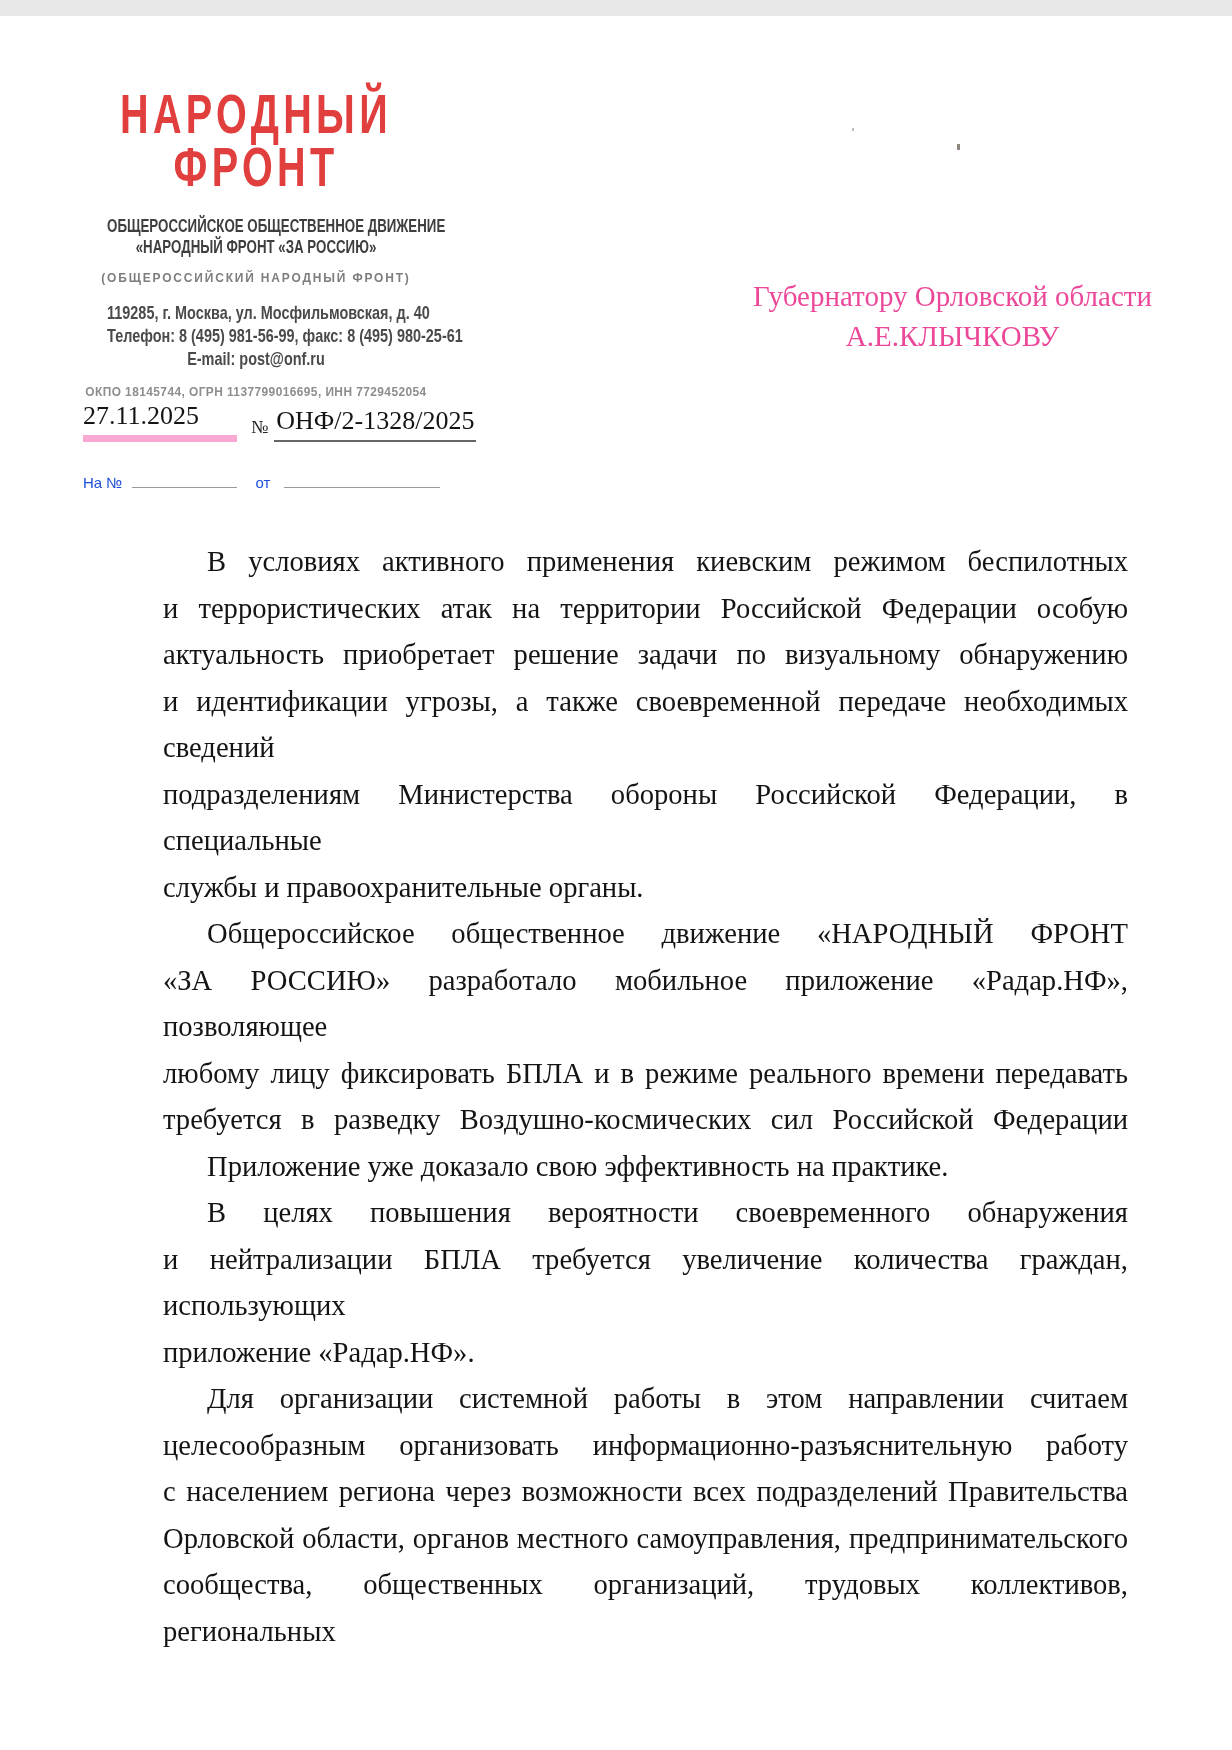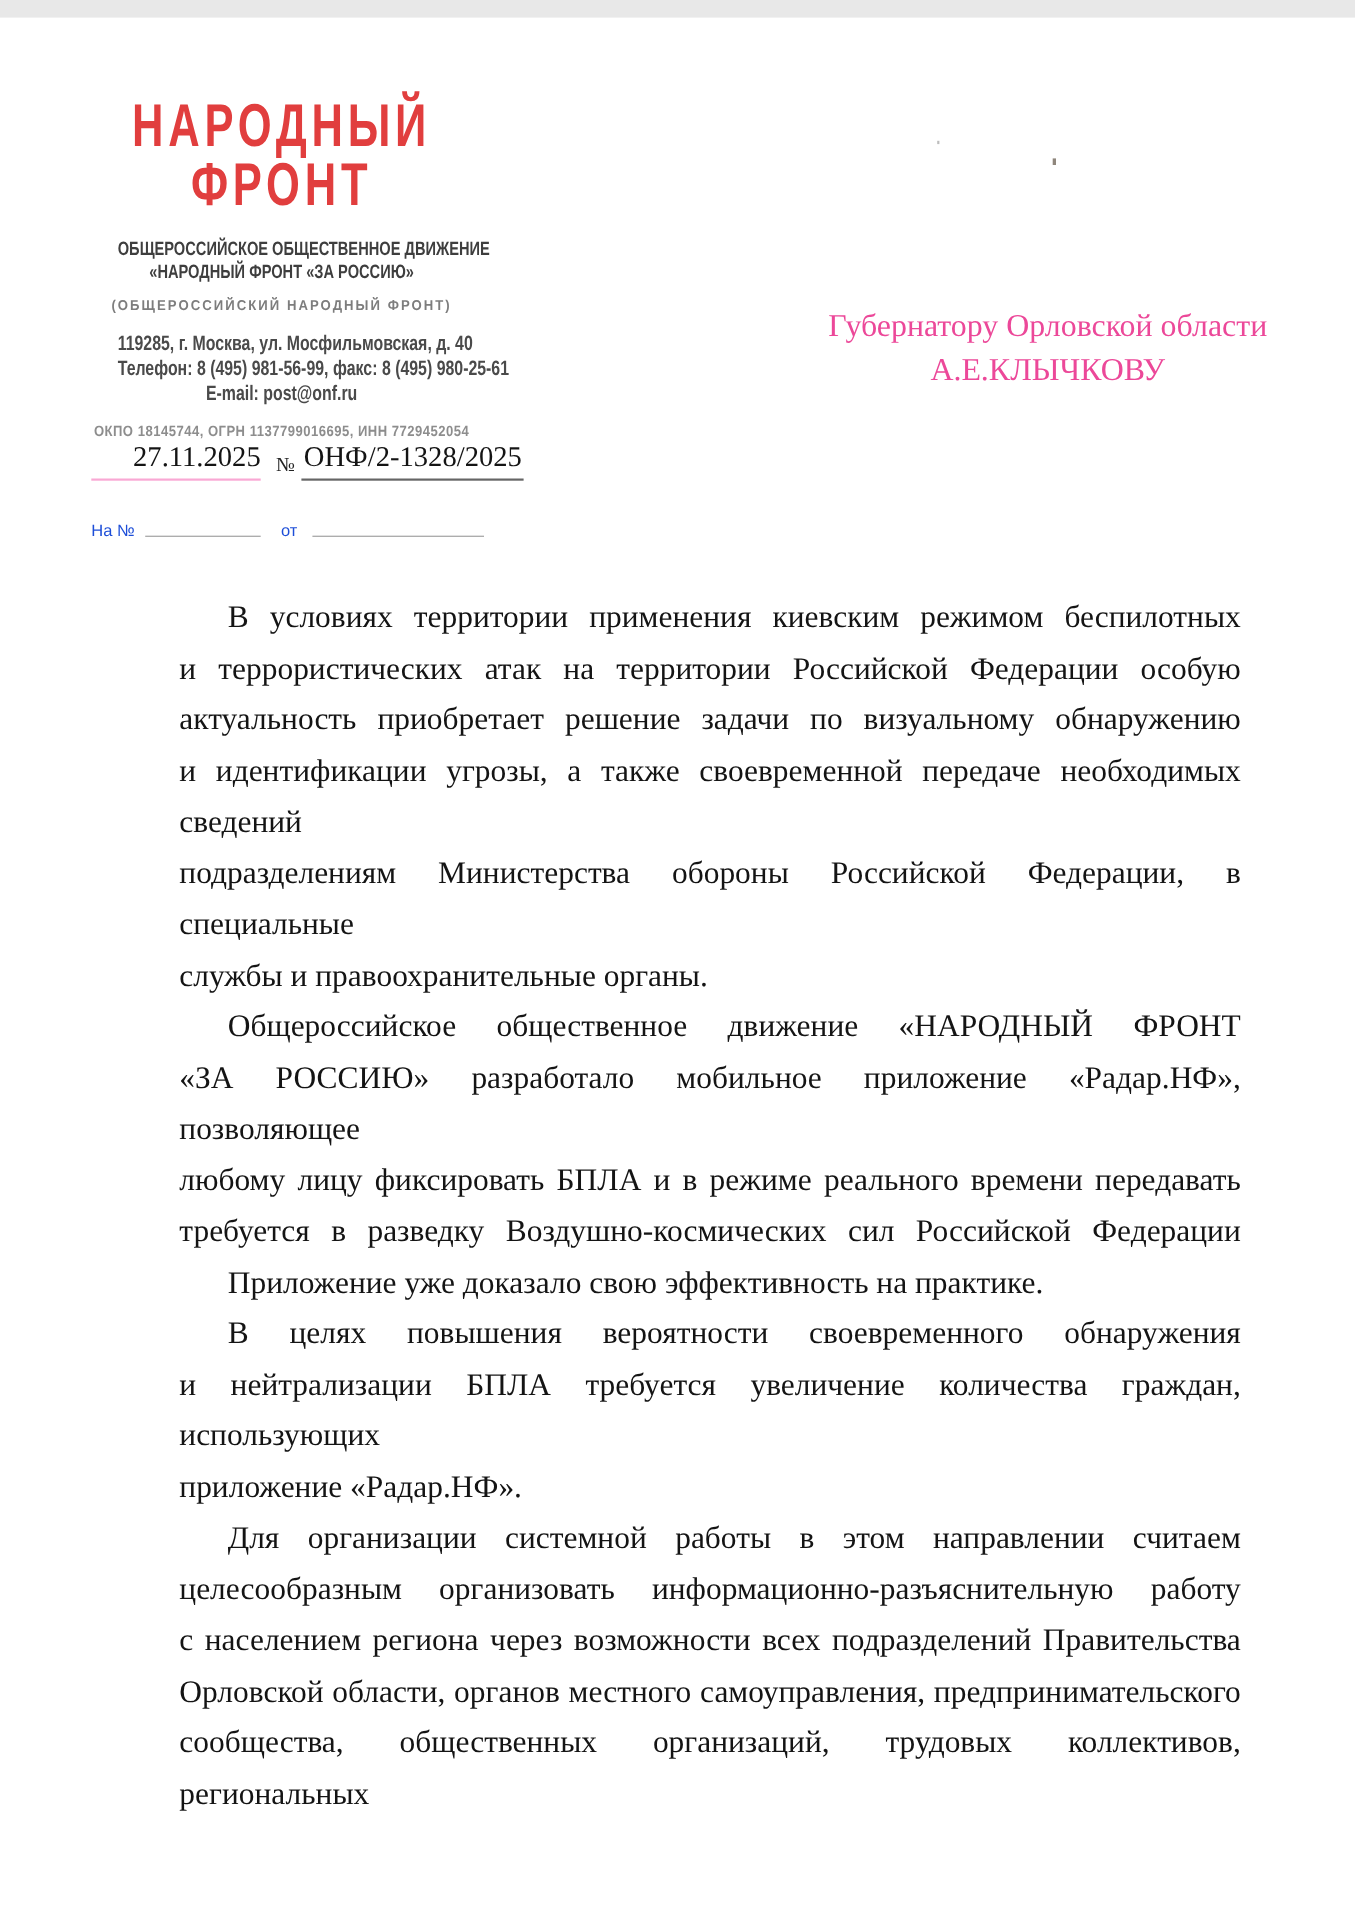--- a/index.html
+++ b/index.html
@@ -36,22 +36,22 @@
   .org .contact.first { margin-top:16px; }
   .org .registry {
     margin-top:14px; font-size:13.5px; color:#8d8d8d; font-weight:600;
     transform:scaleX(0.88); transform-origin:50% 50%; white-space:nowrap; letter-spacing:0.5px;
   }
   
   .ref-row {
     position:absolute; left:83px; top:383px; display:flex; align-items:flex-end;
   }
   .ref-date {
-    width:154px; text-align:right; font-size:26px; line-height:34px;
-    border-bottom:2px solid #f9a8d4; padding-bottom:2px;
+    width:154px; text-align:left; font-size:26px; line-height:34px;
+    border-bottom:7px solid #f9a8d4; padding-bottom:2px;
   }
   .ref-no-sign { font-size:18px; color:#222; padding:0 6px 4px 14px; }
   .ref-number {
     min-width:168px; text-align:center; font-size:26px; line-height:34px;
     border-bottom:2px solid #666; padding:0 2px 2px 2px; white-space:nowrap;
   }
   .reply-row {
     position:absolute; left:83px; top:458px; display:flex; align-items:flex-end;
     font-family:"Liberation Sans", sans-serif; font-size:15px; color:#1d4ed8;
   }
@@ -122,21 +122,21 @@
   </div>
 
   <div class="recipient">
     <div>Губернатору Орловской области</div>
     <div>А.Е.КЛЫЧКОВУ</div>
   </div>
 
   <div class="letter-body">
 
   <div class="paragraph">
-        <div class="line first just">В условиях территории применения киевским режимом беспилотных</div>
+        <div class="line first just">В условиях активного применения киевским режимом беспилотных</div>
         <div class="line just">и террористических атак на территории Российской Федерации особую</div>
         <div class="line just">актуальность приобретает решение задачи по визуальному обнаружению</div>
         <div class="line just">и идентификации угрозы, а также своевременной передаче необходимых сведений</div>
         <div class="line just">подразделениям Министерства обороны Российской Федерации, в специальные</div>
         <div class="line last">службы и правоохранительные органы.</div>
       </div>
       <div class="paragraph">
         <div class="line first just">Общероссийское общественное движение «НАРОДНЫЙ ФРОНТ</div>
         <div class="line just">«ЗА РОССИЮ» разработало мобильное приложение «Радар.НФ», позволяющее</div>
         <div class="line just">любому лицу фиксировать БПЛА и в режиме реального времени передавать</div>

